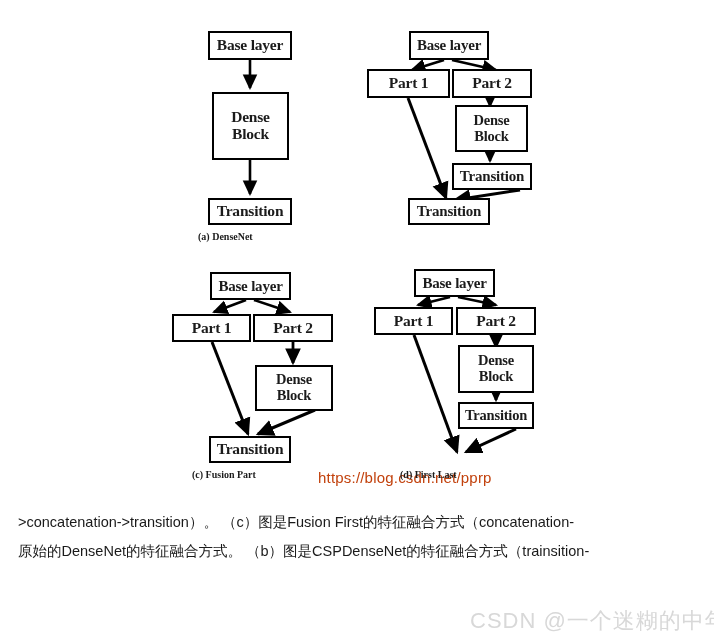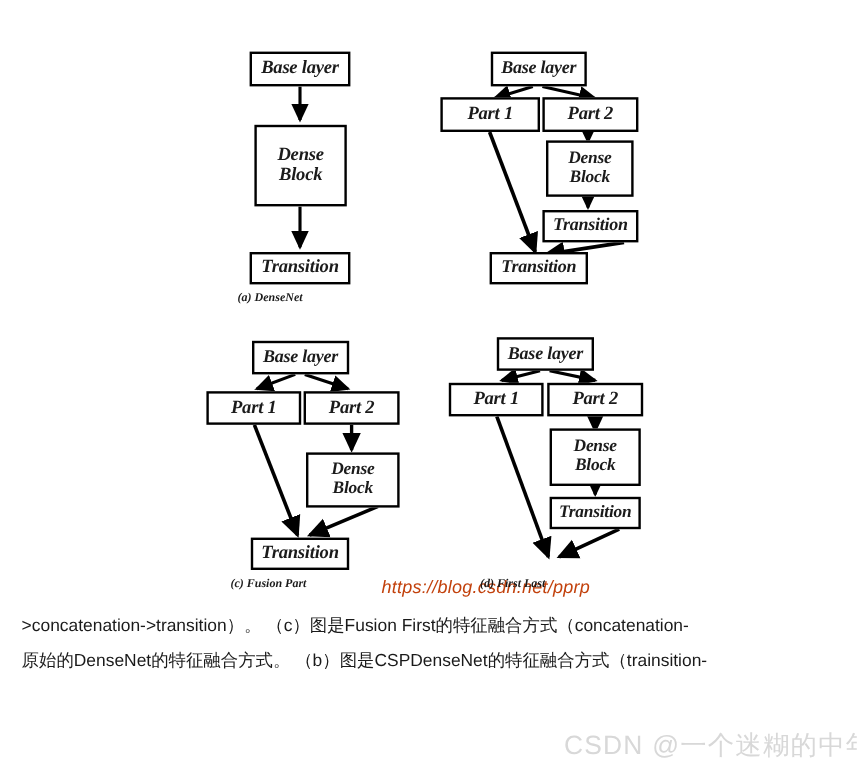--- a/index.html
+++ b/index.html
@@ -11,24 +11,23 @@
     width: 714px;
     height: 635px;
     position: relative;
     overflow: hidden;
     font-family: "Liberation Sans", sans-serif;
     color: #000000;
   }
 
   #figure-area {
     position: absolute;
-    left: 0; top: 16px;
+    left: 0; top: 4px;
     width: 714px;
     height: 495px;
-    font-style: italic;
   }
 
   #figure-svg {
     position: absolute;
     left: 0; top: 0;
   }
 
   .node-box {
     position: absolute;
     box-sizing: border-box;

